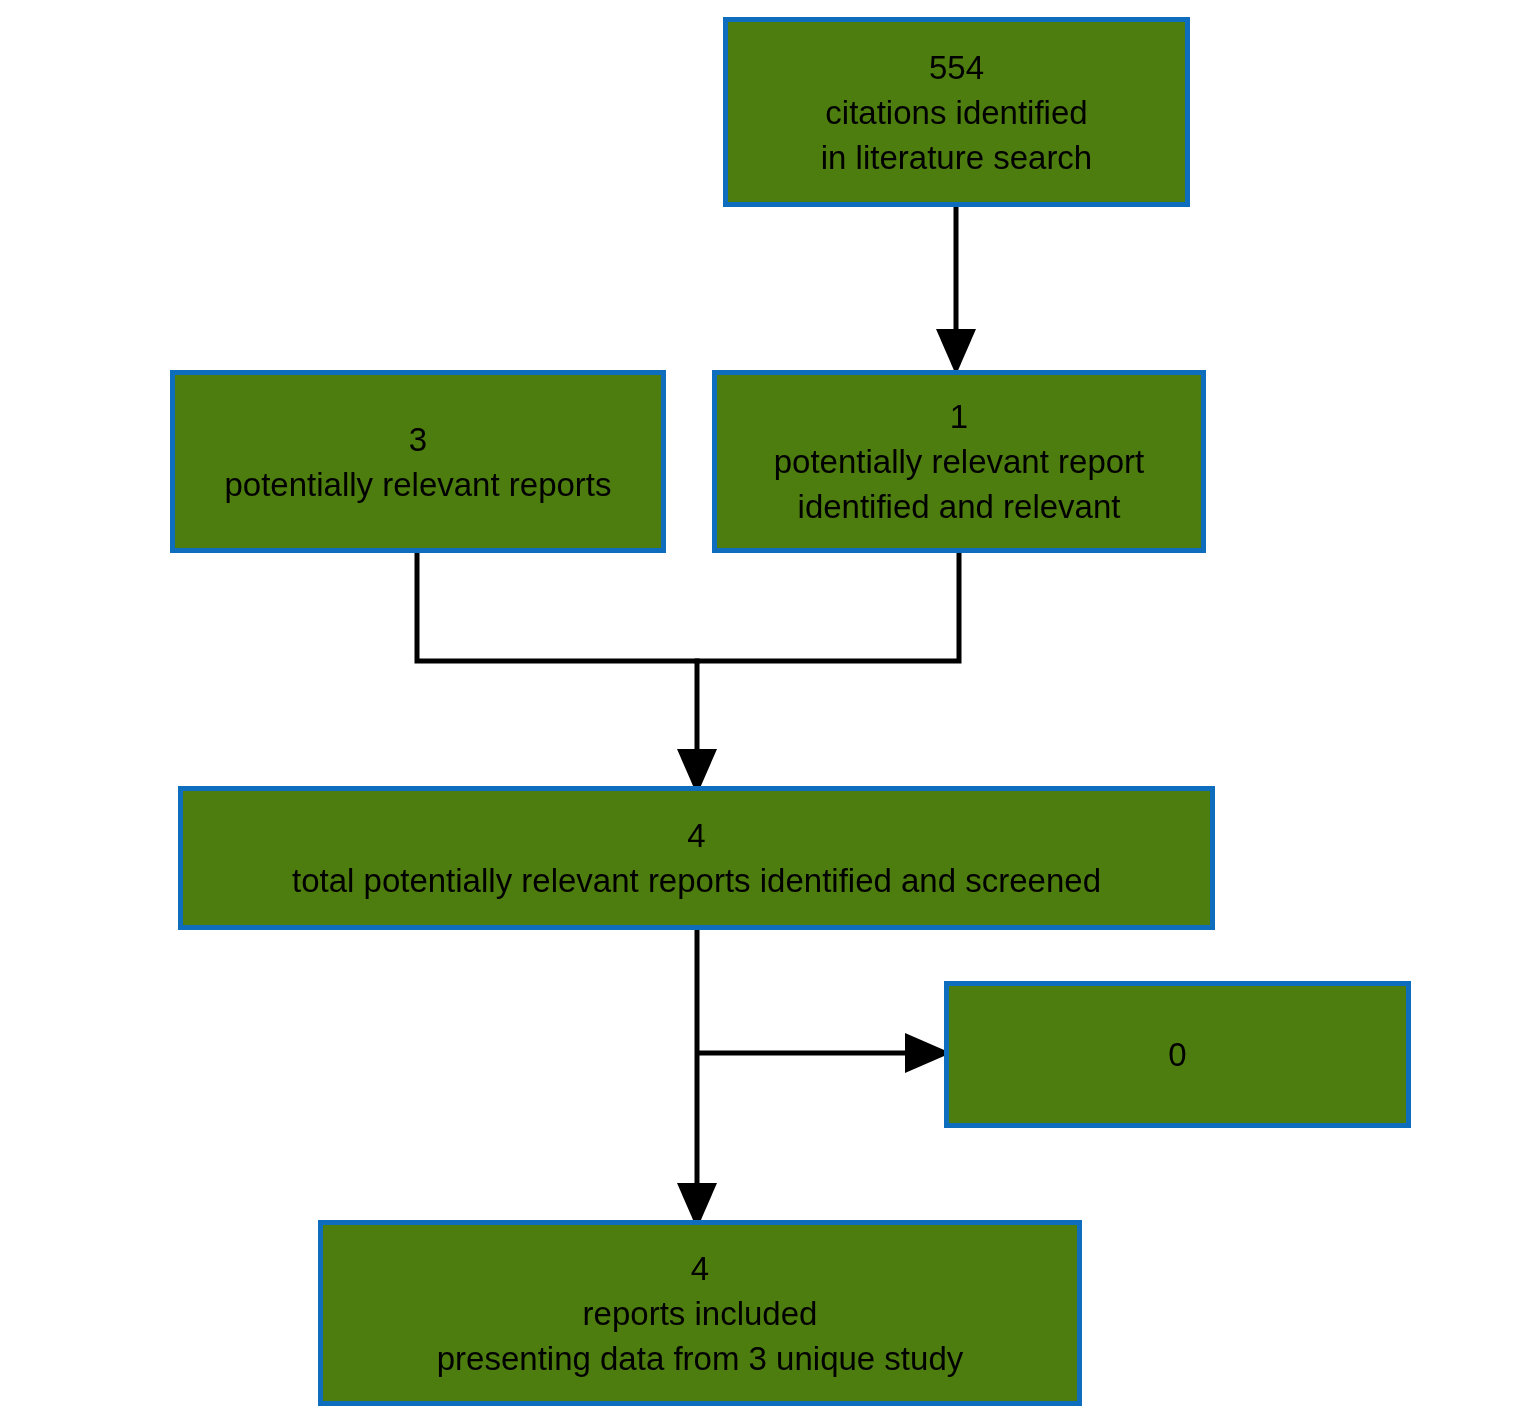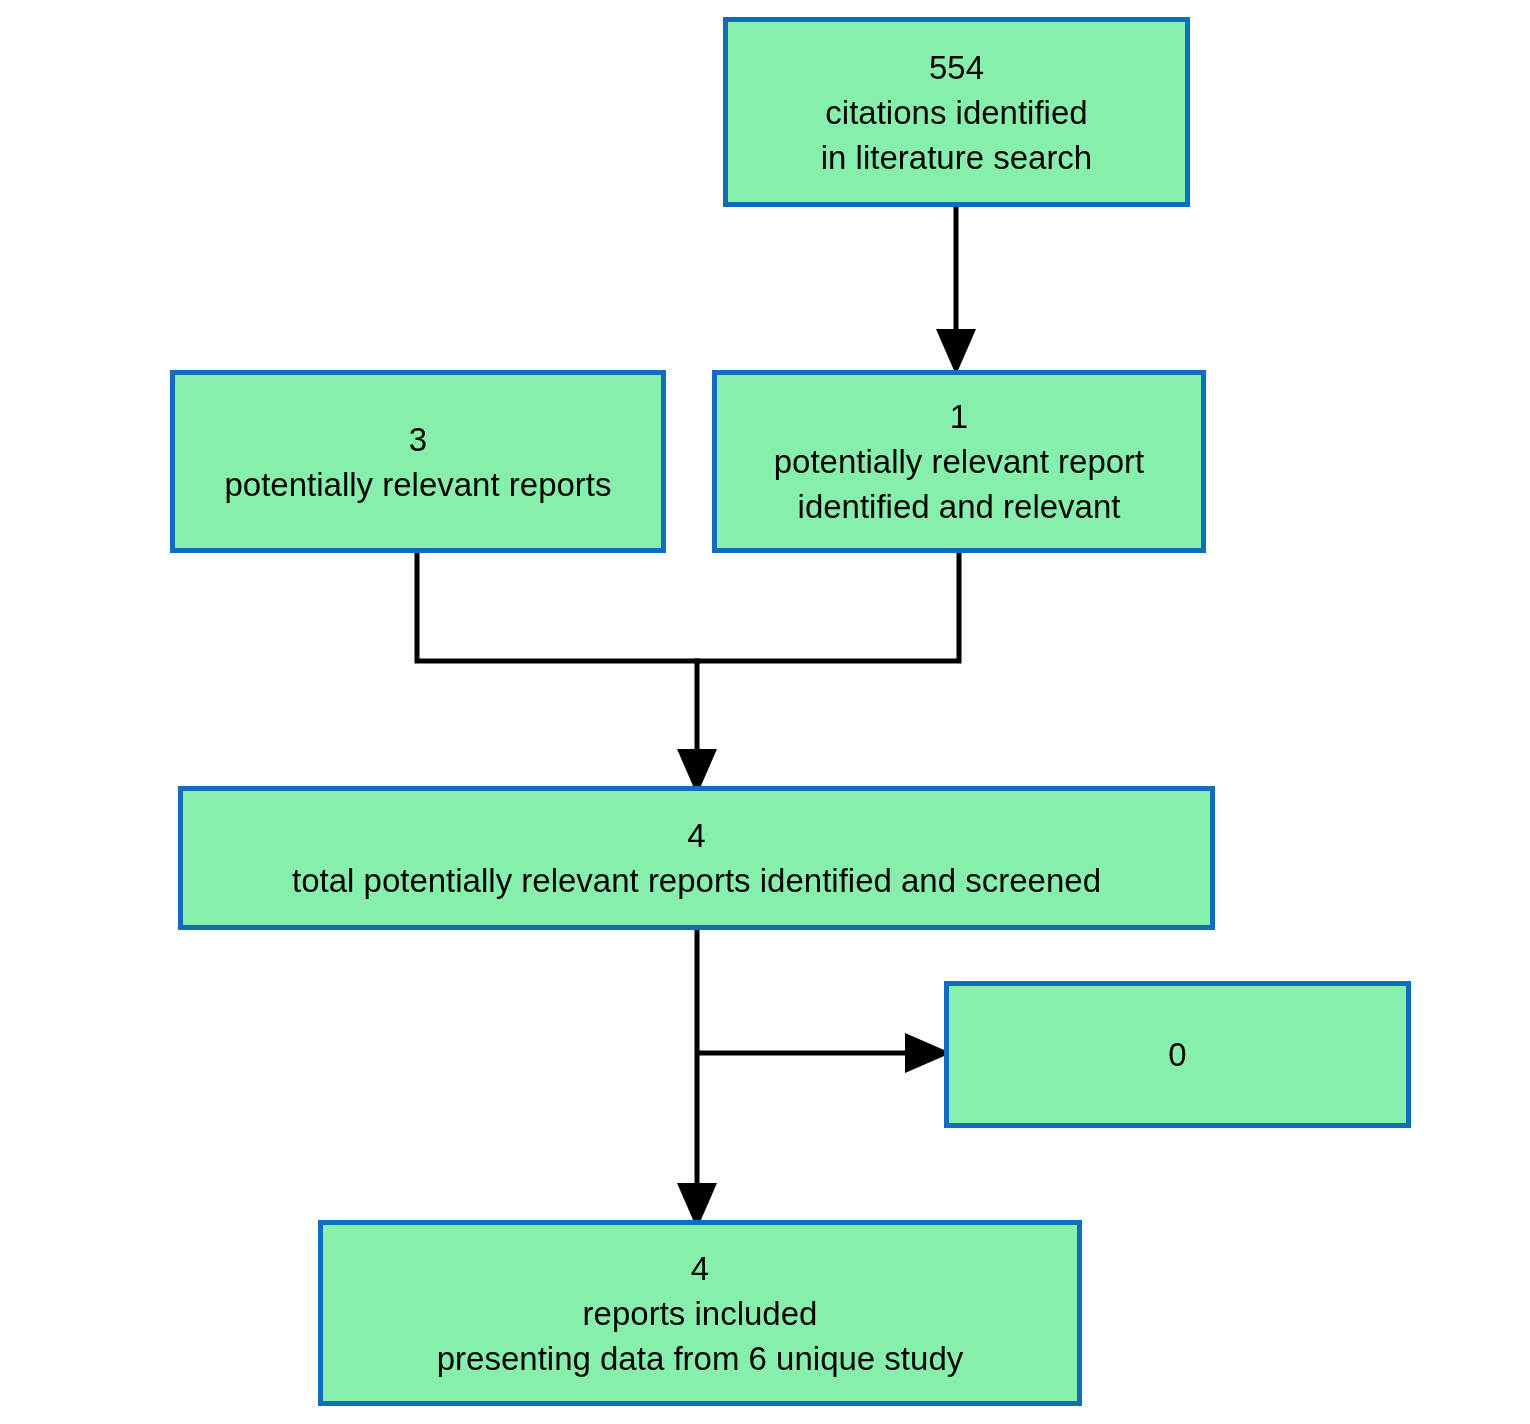--- a/index.html
+++ b/index.html
@@ -23,21 +23,21 @@
     position: absolute;
     left: 0;
     top: 0;
     width: 1530px;
     height: 1424px;
     pointer-events: none;
   }
   .node {
     position: absolute;
     box-sizing: border-box;
-    background: #86efac;
+    background: #4d7c0f;
     border: 5px solid #0e6dbd;
     display: flex;
     flex-direction: column;
     align-items: center;
     justify-content: center;
     text-align: center;
     z-index: 2;
   }
   .node .line {
     display: block;
@@ -101,16 +101,16 @@
     <span class="line">total potentially relevant reports identified and screened</span>
   </div>
 
   <div class="node" id="node-excluded">
     <span class="line">0</span>
   </div>
 
   <div class="node" id="node-included">
     <span class="line">4</span>
     <span class="line">reports included</span>
-    <span class="line">presenting data from 6 unique study</span>
+    <span class="line">presenting data from 3 unique study</span>
   </div>
 
 </div>
 
 </body></html>

